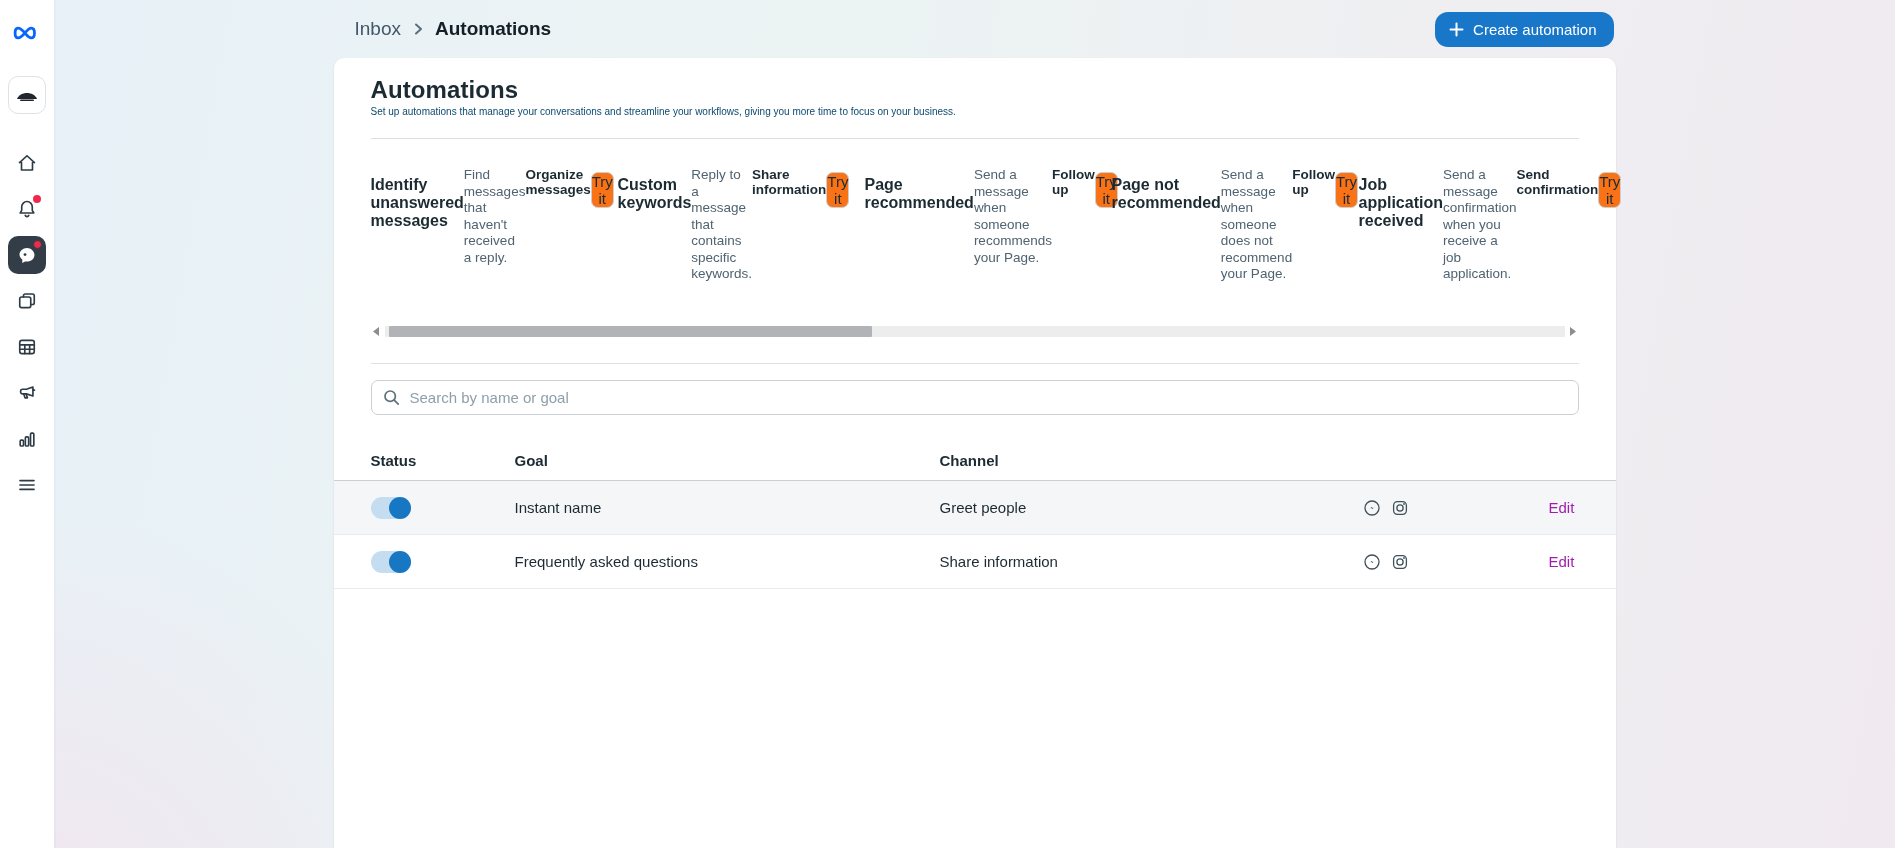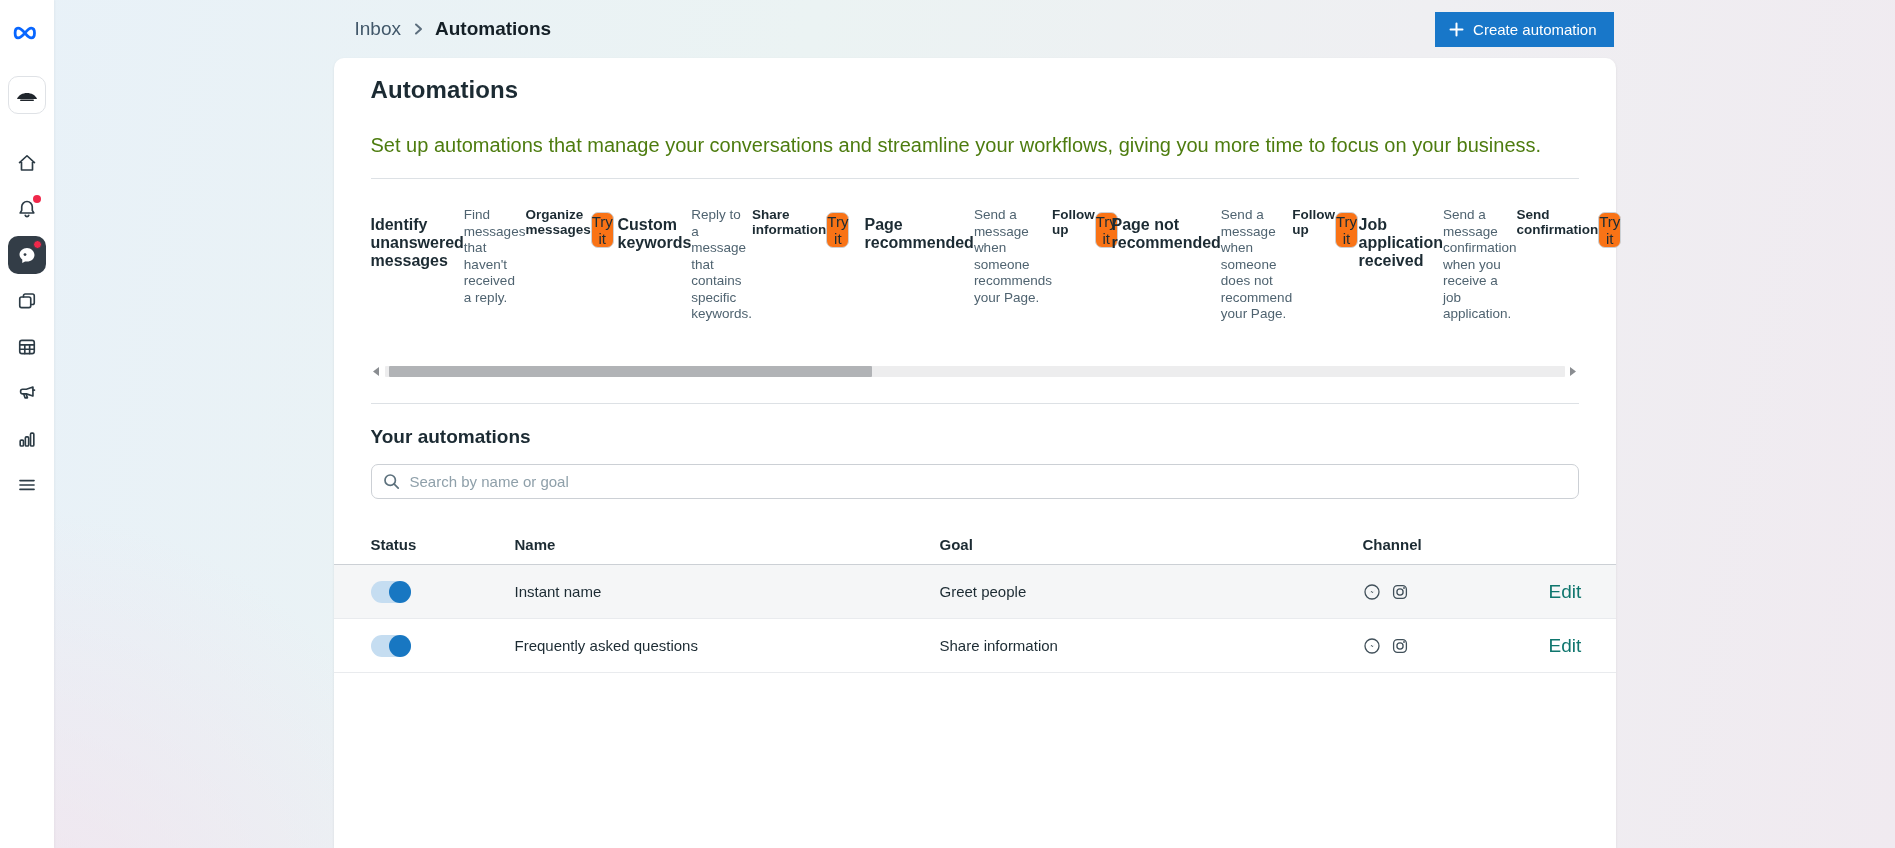--- a/index.html
+++ b/index.html
@@ -38,29 +38,29 @@
   .content { position:absolute; left:54px; top:0; width:1841px; height:848px; }
   .shell { width:1282px; margin:0 auto; position:relative; }
   .topbar { display:flex; align-items:center; justify-content:space-between;
     height:58px; padding:0 2px 0 21px; }
   .breadcrumb { display:flex; align-items:center; gap:10px; font-size:19px; }
   .bc-parent { color:#42586a; font-weight:400; cursor:pointer; }
   .bc-sep { width:14px; height:14px; stroke:#5c6e7d; stroke-width:2; fill:none;
     stroke-linecap:round; stroke-linejoin:round; }
   .bc-current { font-weight:700; color:#141f26; }
   .create-btn { display:flex; align-items:center; gap:9px; background:#1877c9;
-    color:#fff; border:none; border-radius:0; padding:9px 17px 9px 14px;
+    color:#fff; border:none; border-radius:13px; padding:9px 17px 9px 14px;
     font-size:15px; font-family:inherit; cursor:pointer; }
   .create-btn svg { width:15px; height:15px; stroke:#fff; stroke-width:2; stroke-linecap:round; }
 
   
   .main-card { background:#fff; border-radius:10px 10px 0 0;
     box-shadow:0 1px 3px rgba(0,0,0,.08); min-height:790px; padding:18px 37px 30px 37px; }
   .page-title { font-size:24px; font-weight:700; letter-spacing:.1px; }
-  .page-sub { font-size:20px; color:#4d7c0f; margin-top:30px; }
+  .page-sub { font-size:10px; color:#0c4a6e; margin-top:2px; }
   .divider { height:1px; background:#dde1e5; margin:21px 0 0 0; }
   .section-head { display:flex; align-items:center; gap:20px; margin-top:23px; }
   .section-title { font-size:19px; font-weight:700; }
   .chev-up { width:16px; height:16px; stroke:#37464f; stroke-width:2; fill:none;
     stroke-linecap:round; stroke-linejoin:round; cursor:pointer; }
 
   
   .cards-row { display:flex; gap:28px; margin-top:21px; }
   .s-card { width:219px; flex:0 0 219px; display:flex; flex-direction:row; }
   .s-illus { width:219px; height:143px; border-radius:9px; overflow:hidden; display:block; }
@@ -97,21 +97,21 @@
   .t-head .t-cell { font-size:15px; font-weight:700; }
   .t-row { height:54px; border-bottom:1px solid #e9ebee; }
   .t-row.stripe { background:#f5f6f7; }
   .t-cell { font-size:15px; color:#1c2b33; }
   .toggle { width:40px; height:22px; border-radius:12px; background:#c5ddf1;
     position:relative; cursor:pointer; }
   .toggle .knob { position:absolute; right:0px; top:0px; width:22px; height:22px;
     border-radius:50%; background:#1877c2; }
   .chan-cell { display:flex; align-items:center; gap:10px; }
   .chan-icon { width:18px; height:18px; }
-  .edit-link { font-size:19px; color:#0f766e; cursor:pointer; }
+  .edit-link { font-size:15px; color:#a21caf; cursor:pointer; }
 </style>
 </head>
 <body>
 
 <div class="canvas">
 
   <nav class="sidebar">
     <svg class="logo" viewBox="0 0 28 28">
       <path d="M5.6 18.6 C2 18.6 2 9.4 5.6 9.4 C11 9.4 13.4 18.6 18 18.6 C22 18.6 22 9.4 18 9.4 C13.4 9.4 11 18.6 5.6 18.6 Z" fill="none" stroke="#0866ff" stroke-width="2.6" stroke-linejoin="round"></path>
     </svg>
@@ -316,34 +316,32 @@
           </div>
           <div class="hs-arrow">
             <svg viewBox="0 0 9 9">
                 <polygon points="2,0 2,9 8,4.5"></polygon>
               </svg>
           </div>
         </div>
 
         <div class="divider2"></div>
 
-        <h2 class="ya-title">Your automations</h2>
 
         <div class="search-wrap">
           <svg viewBox="0 0 17 17">
             <circle cx="7.2" cy="7.2" r="5.2"></circle>
               <path d="M11.2 11.2 L15.2 15.2"></path>
           </svg>
           <input class="search-input" type="text" placeholder="Search by name or goal" style="">
         </div>
 
         <div class="table">
           <div class="t-grid t-head">
             <div class="t-cell">Status</div>
-            <div class="t-cell">Name</div>
             <div class="t-cell">Goal</div>
             <div class="t-cell">Channel</div>
             <div class="t-cell"></div>
           </div>
 
           <div class="t-grid t-row stripe">
             <div class="t-cell">
               <div class="toggle on">
                   <div class="knob"></div>
                 </div>

